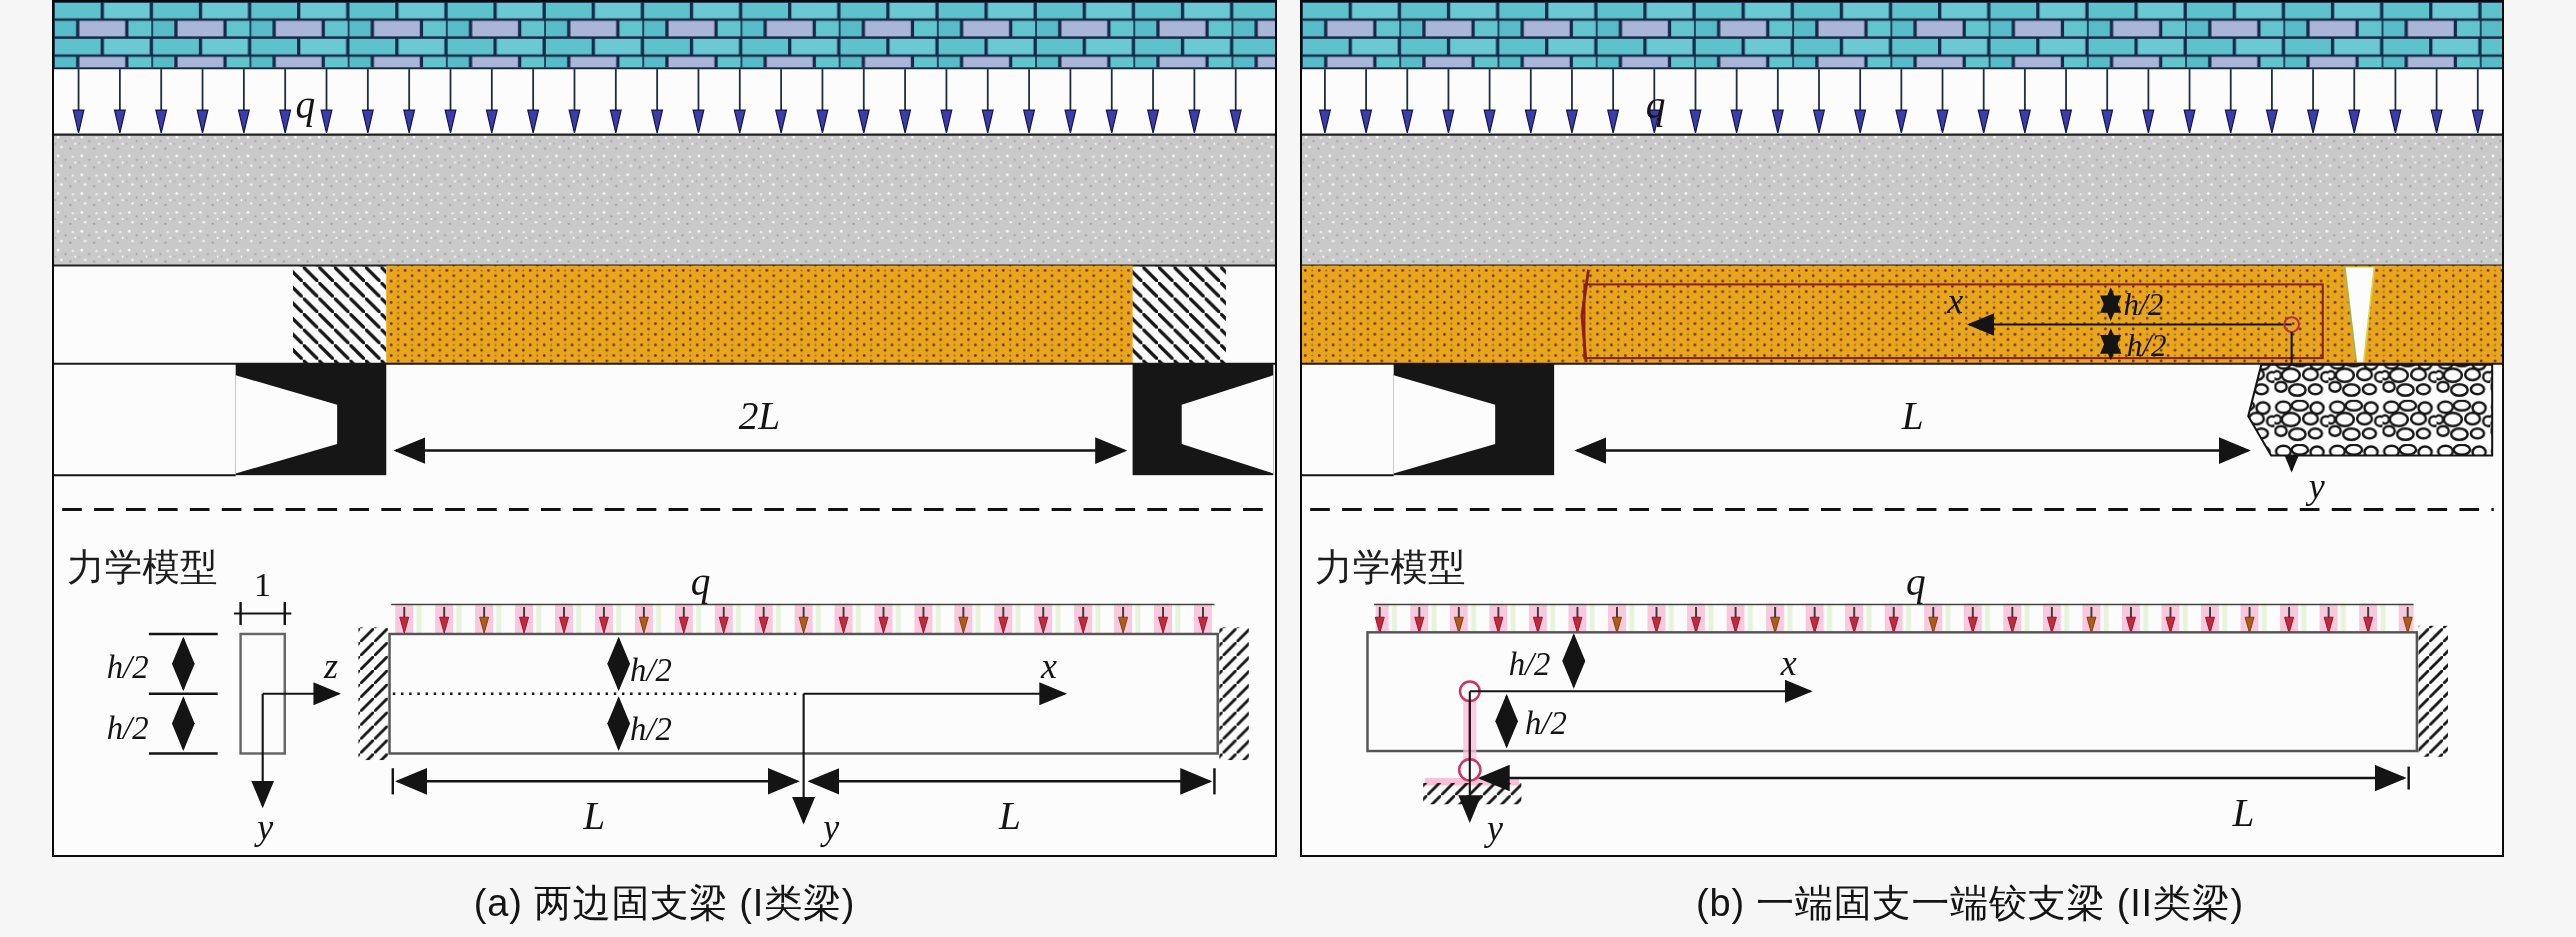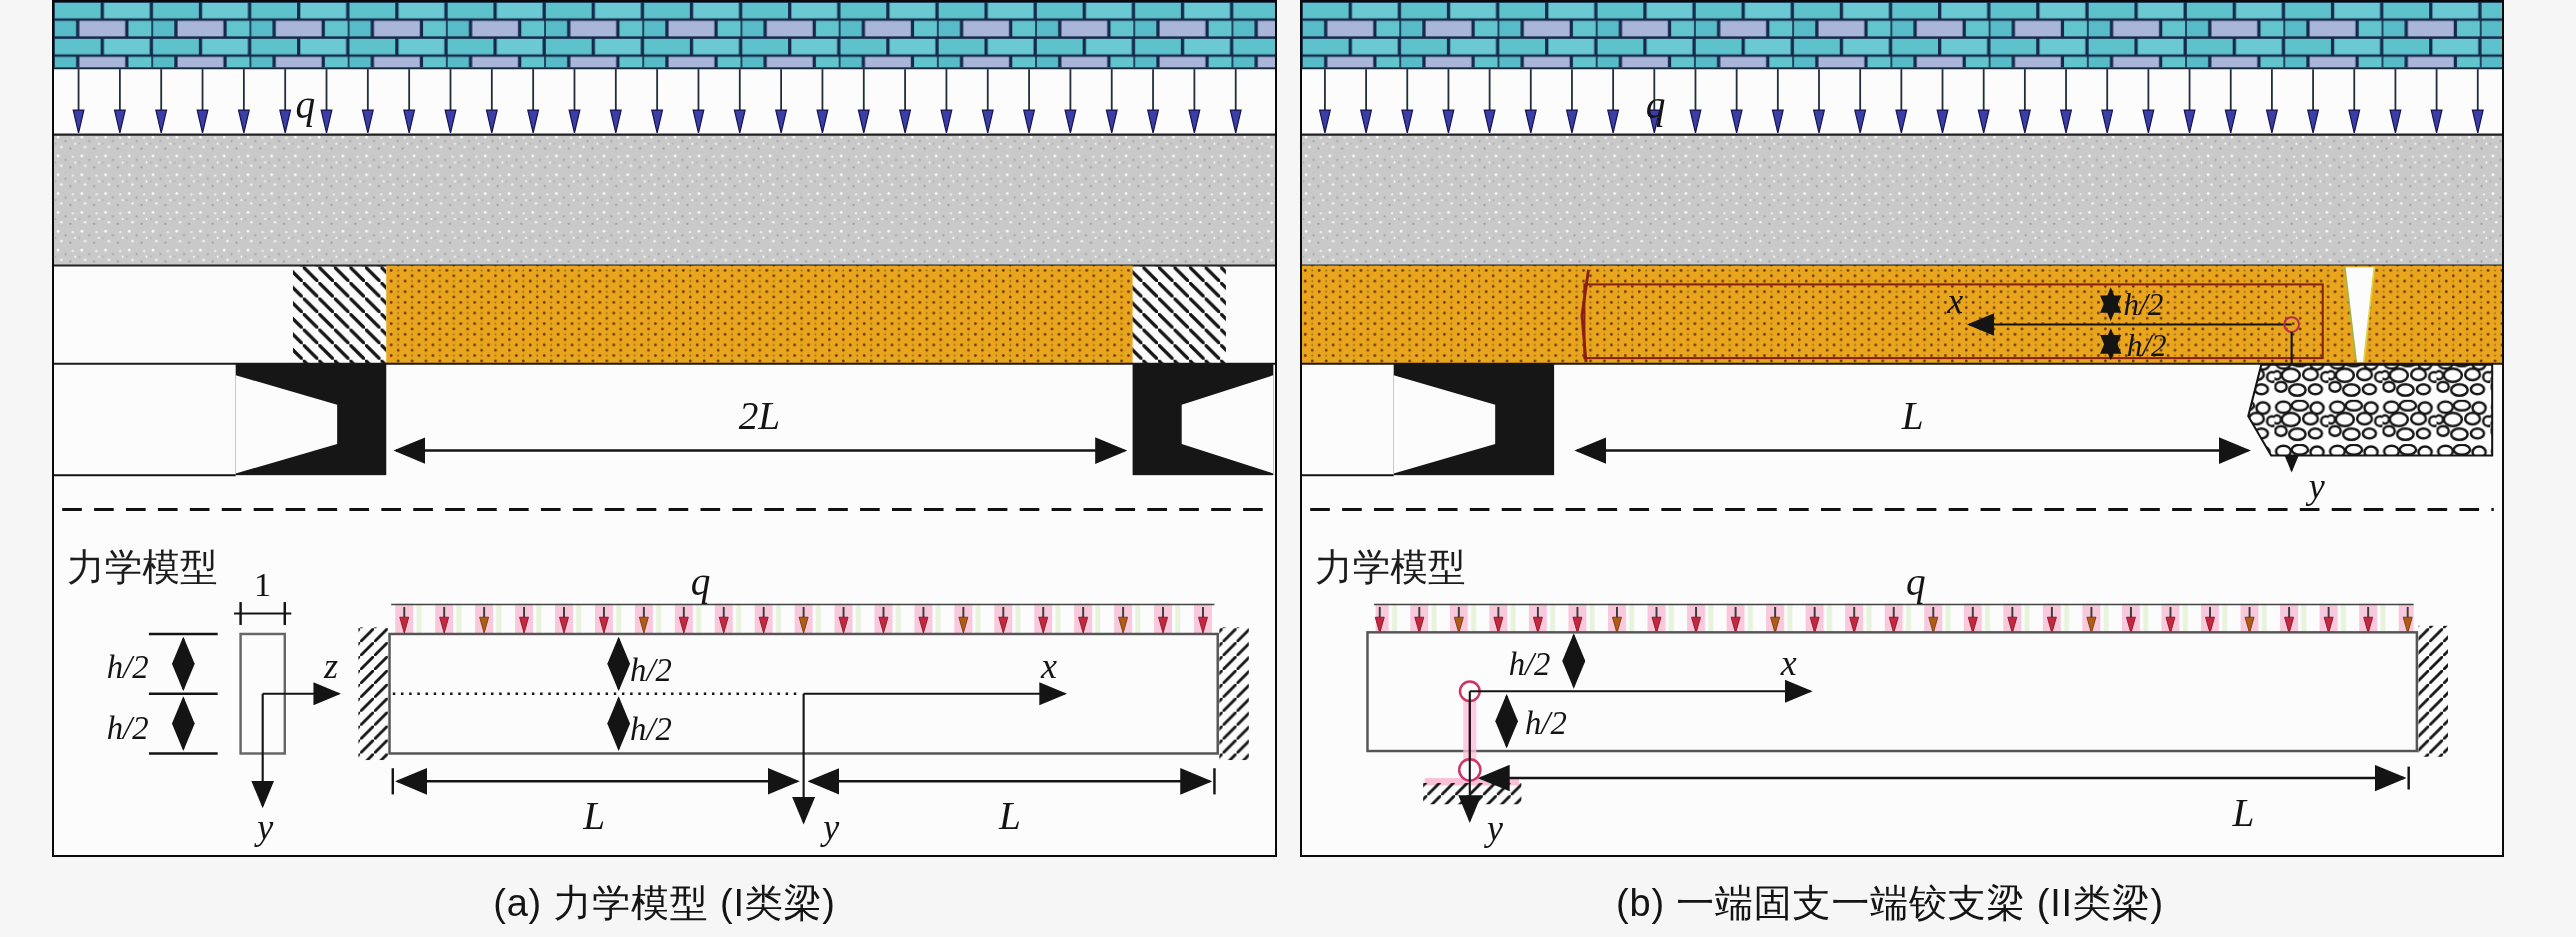--- a/index.html
+++ b/index.html
@@ -13,21 +13,21 @@
     background:#fcfcfc;border:2.5px solid #0a0a0a;
   }
   #panel-a{left:52px;width:1225px;}
   #panel-b{left:1300px;width:1204px;}
   .panel svg{display:block;width:100%;height:100%;}
   .caption{
     position:absolute;top:878px;text-align:center;
     font-size:38px;color:#141414;letter-spacing:0.8px;
   }
   #caption-a{left:52px;width:1225px;}
-  #caption-b{left:1288px;width:1204px;}
+  #caption-b{left:1368px;width:1204px;}
   text{user-select:none;}
   .math{font-family:"Liberation Serif","DejaVu Serif",serif;font-style:italic;fill:#141414;}
   .mathup{font-family:"Liberation Serif","DejaVu Serif",serif;fill:#141414;}
   .cjk{font-family:"Liberation Sans","DejaVu Sans",sans-serif;fill:#1c1c1c;}
 </style>
 </head>
 <body>
 
 <svg width="0" height="0" style="position:absolute" aria-hidden="true">
   <defs>
@@ -378,15 +378,15 @@
   </g>
 
   <g>
     <line x1="1352" y1="934" x2="1352" y2="962" stroke="#141414" stroke-width="3"></line>
     <line x1="218" y1="948" x2="1346" y2="948" stroke="#141414" stroke-width="3" marker-start="url(#arrM)" marker-end="url(#arrM)"></line>
     <text class="math" x="1150" y="1006" font-size="48" text-anchor="middle">L</text>
   </g>
 </svg>
 </div>
 
-<div class="caption" id="caption-a">(a) 力学模型 (I类梁)</div>
+<div class="caption" id="caption-a">(a) 两边固支梁 (I类梁)</div>
 <div class="caption" id="caption-b">(b) 一端固支一端铰支梁 (II类梁)</div>
 
 
 </body></html>

